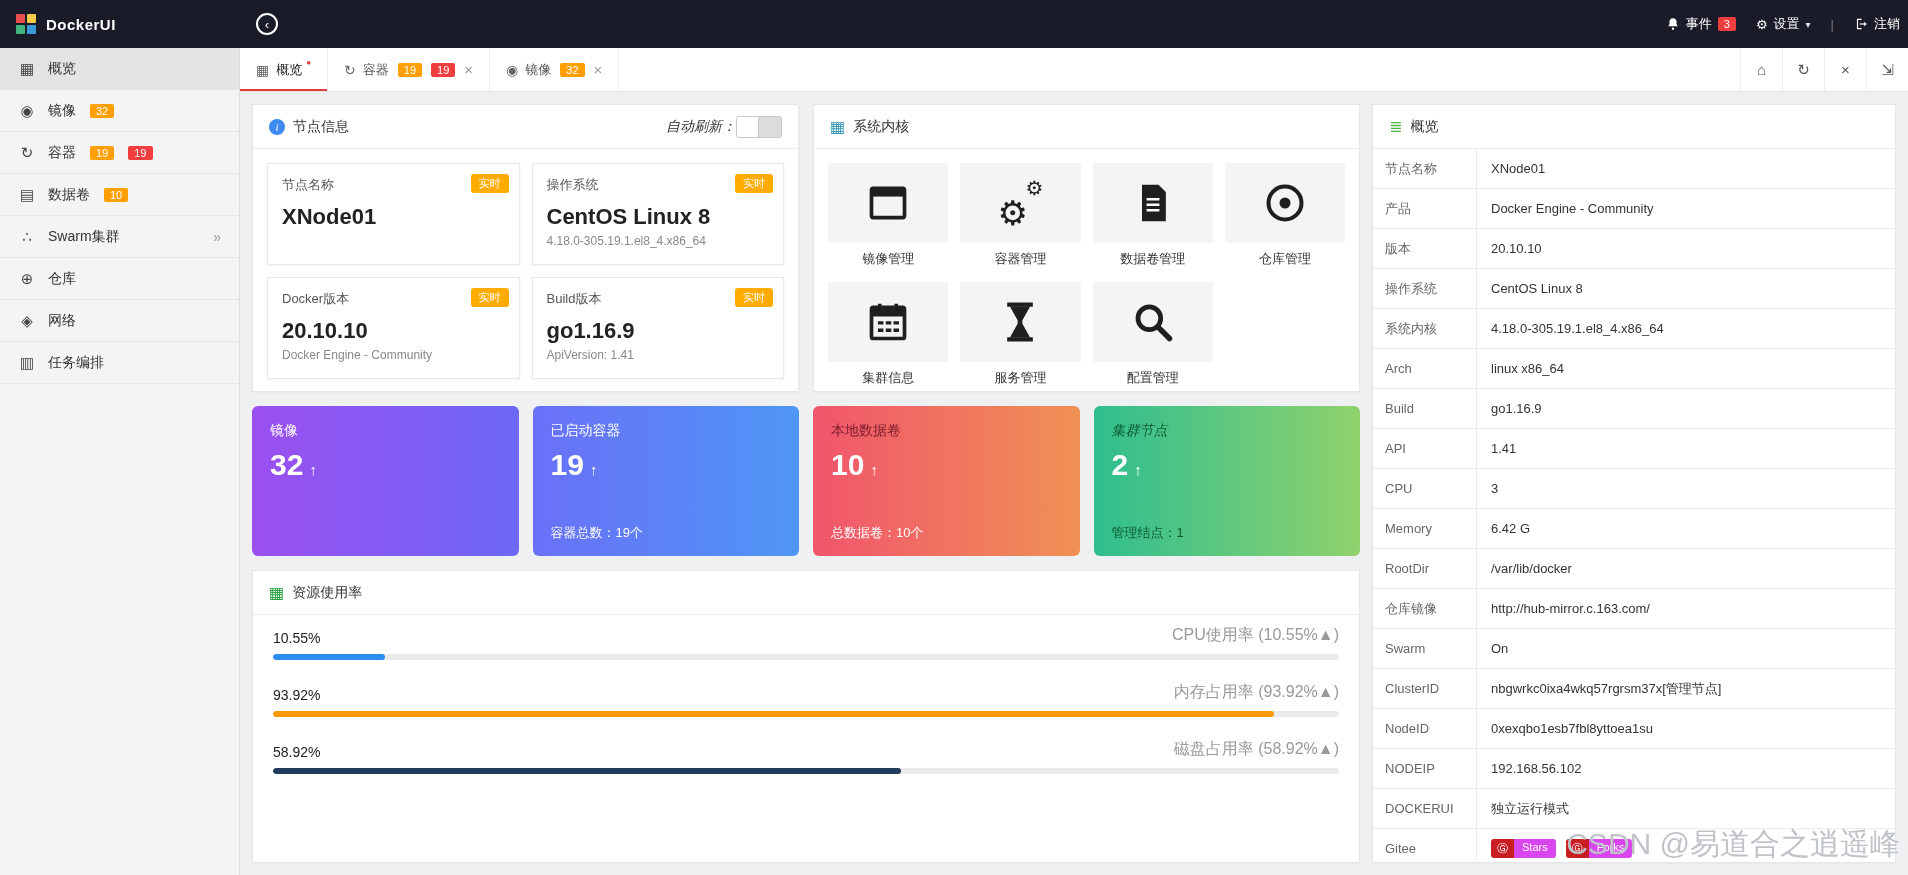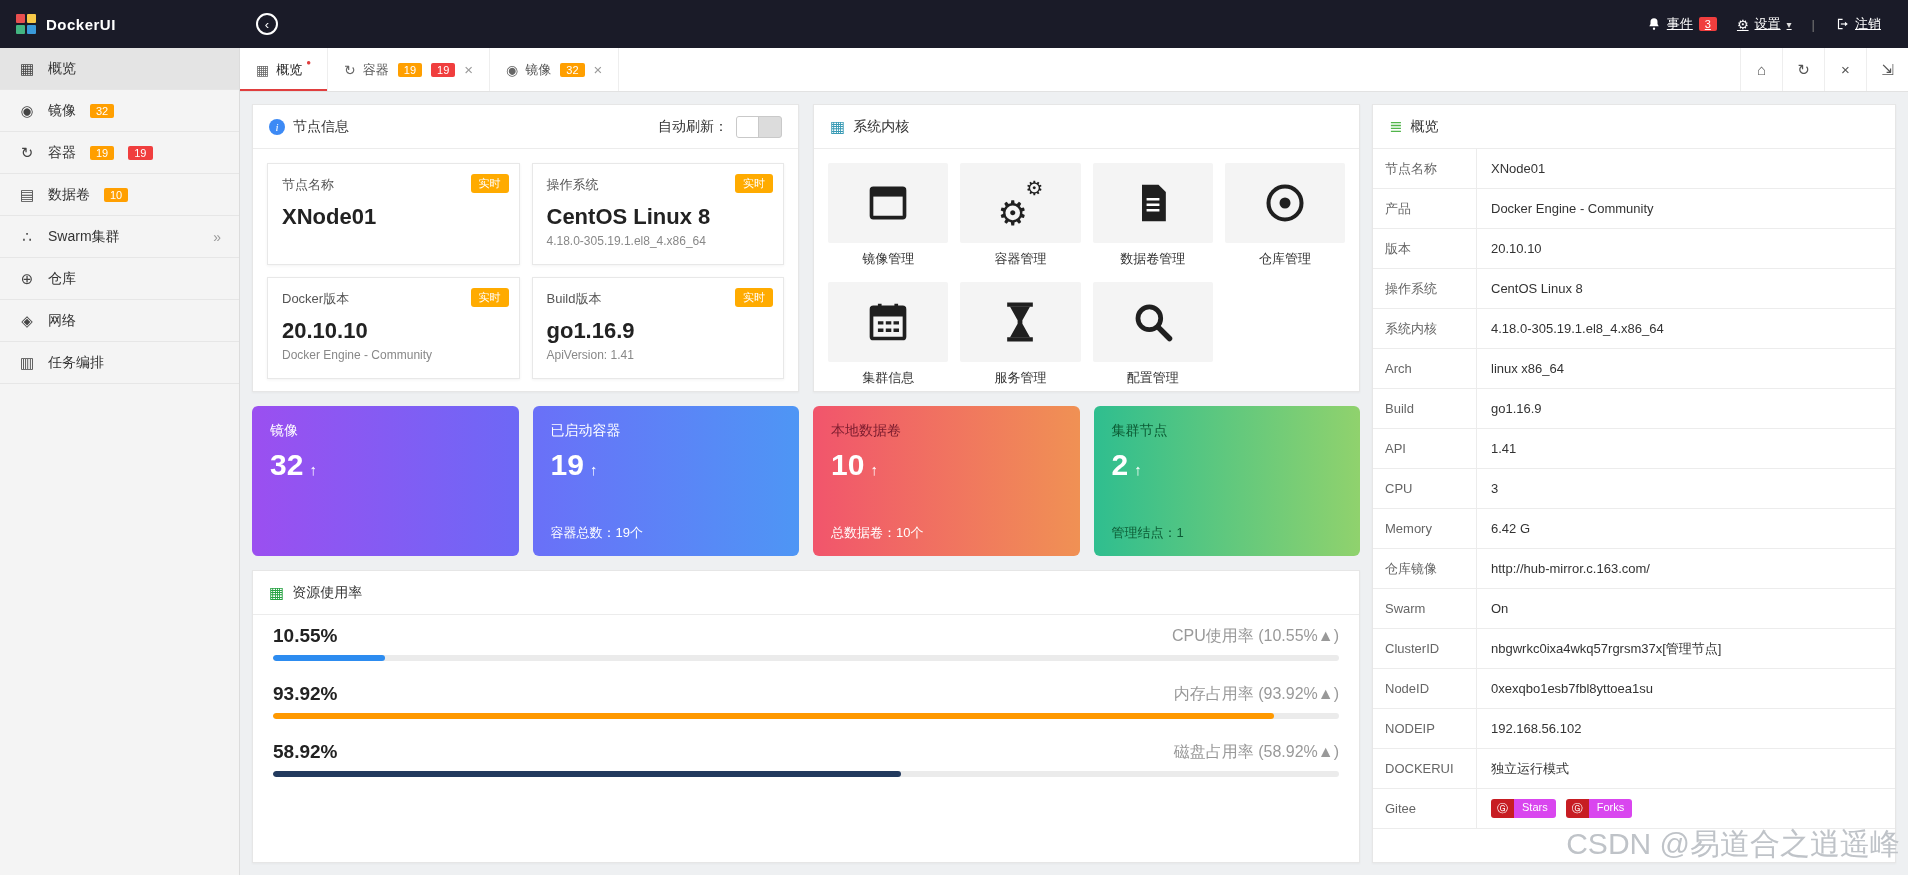--- a/index.html
+++ b/index.html
@@ -12,21 +12,21 @@
   
   .topbar { height: 48px; background: #1a1b28; color: #fff; display: flex; align-items: center; }
   .logo-area { width: 240px; display: flex; align-items: center; gap: 10px; padding-left: 16px; }
   .logo { width: 20px; height: 20px; display: grid; grid-template-columns: 9px 9px; grid-template-rows: 9px 9px; gap: 2px; }
   .logo span { border-radius: 1px; }
   .logo .sq1 { background: #e94f4f; } .logo .sq2 { background: #f7c948; }
   .logo .sq3 { background: #43b581; } .logo .sq4 { background: #3a9ad9; }
   .app-title { font-size: 15px; font-weight: bold; letter-spacing: .5px; }
   .back-btn { margin-left: 16px; width: 22px; height: 22px; border: 2px solid #fff; border-radius: 50%;
               display: flex; align-items: center; justify-content: center; font-size: 13px; cursor: pointer; color:#fff; }
-  .topbar-right { margin-left: auto; display: flex; align-items: center; gap: 20px; padding-right: 27px; font-size: 13px; text-decoration: underline; }
+  .topbar-right { margin-left: auto; display: flex; align-items: center; gap: 20px; padding-right: 8px; font-size: 13px; }
   .tb-group { display: flex; align-items: center; gap: 6px; cursor: pointer; }
   .tb-badge { background: #f03e3e; color: #fff; font-size: 11px; padding: 1px 6px; border-radius: 2px; }
   .tb-sep { color: #777; }
   .caret { font-size: 10px; color: #ddd; }
   .tb-icon svg { display: block; }
 
   
   .body-row { display: flex; height: 827px; }
   .sidebar { width: 240px; background: #f4f4f4; border-right: 1px solid #dcdcdc; flex: none; }
   .side-item { height: 42px; display: flex; align-items: center; gap: 12px; padding: 0 18px;
@@ -60,21 +60,21 @@
   .panel { background: #fff; border: 1px solid #e6e6e6; box-shadow: 0 1px 2px rgba(0,0,0,.04); }
   .panel-header { height: 44px; display: flex; align-items: center; gap: 8px; padding: 0 16px;
                   border-bottom: 1px solid #ececec; font-size: 14px; color: #333; }
   .top-row { display: flex; gap: 14px; height: 288px; }
   .top-row .panel { flex: 1; min-width: 0; }
 
   
   .info-icon { width: 16px; height: 16px; border-radius: 50%; background: #3d8af5; color: #fff;
                font-size: 11px; font-style: italic; font-family: "Liberation Serif", serif;
                display: flex; align-items: center; justify-content: center; }
-  .auto-refresh { margin-left: auto; display: flex; align-items: center; gap: 8px; color: #333; }
+  .auto-refresh { margin-left: auto; display: flex; align-items: center; color: #333; font-style: italic; }
   .switch { width: 46px; height: 22px; background: #dcdcdc; border: 1px solid #c9c9c9; border-radius: 3px;
             position: relative; cursor: pointer; }
   .switch .knob { position: absolute; left: 0; top: 0; width: 22px; height: 20px; background: #fff;
                   border-right: 1px solid #c9c9c9; border-radius: 2px 0 0 2px; }
   .node-cards { display: grid; grid-template-columns: 1fr 1fr; gap: 12px; padding: 14px; }
   .node-card { height: 102px; background: #fff; border: 1px solid #e8e8e8; box-shadow: 0 1px 3px rgba(0,0,0,.05);
                padding: 12px 14px; position: relative; }
   .nc-label { font-size: 13px; color: #555; }
   .nc-badge { position: absolute; top: 10px; right: 10px; background: #ffab00; color: #fff;
               font-size: 11px; padding: 2px 8px; border-radius: 3px; }
@@ -97,21 +97,21 @@
   .stat-title { font-size: 14px; }
   .stat-value { font-size: 30px; font-weight: bold; margin-top: 8px; }
   .stat-arrow { font-size: 15px; font-weight: normal; margin-left: 6px; }
   .stat-sub { position: absolute; left: 18px; bottom: 14px; font-size: 13px; }
 
   
   .res-header-icon { color: #27a343; font-size: 16px; }
   .res-body { padding: 10px 20px 0; }
   .res-row { margin-bottom: 22px; }
   .res-top { display: flex; justify-content: space-between; align-items: flex-end; margin-bottom: 8px; }
-  .res-percent { font-size: 19px; font-weight: bold; color: #222; }
+  .res-percent { font-size: 14px; font-weight: normal; color: #222; }
   .res-label { font-size: 16px; color: #999; }
   .res-track { height: 6px; background: #ebebeb; border-radius: 3px; overflow: hidden; }
   .res-fill { height: 100%; border-radius: 3px; }
 
   
   .ov-panel { height: 100%; overflow: hidden; }
   .ov-header-icon { color: #52b54b; font-size: 16px; }
   .ov-row { display: flex; border-bottom: 1px solid #ececec; height: 40px; align-items: center; }
   .ov-label { width: 104px; flex: none; padding: 0 12px; color: #666; font-size: 13px;
               border-right: 1px solid #ececec; height: 100%; display: flex; align-items: center; }
@@ -381,21 +381,21 @@
             <div class="stat-title" style="color: rgb(255, 255, 255);">已启动容器</div>
             <div class="stat-value"><span>19</span><span class="stat-arrow">↑</span></div>
             <div class="stat-sub" style="color: rgb(255, 255, 255); margin-top: 31px;">容器总数：19个</div>
           </div>
           <div class="stat-card" style="background: linear-gradient(to right, rgb(241, 85, 108), rgb(240, 145, 84));">
             <div class="stat-title" style="color: rgb(122, 28, 46);">本地数据卷</div>
             <div class="stat-value"><span>10</span><span class="stat-arrow">↑</span></div>
             <div class="stat-sub" style="color: rgb(255, 255, 255);">总数据卷：10个</div>
           </div>
           <div class="stat-card" style="background: linear-gradient(to right, rgb(47, 190, 143), rgb(144, 210, 109));">
-            <div class="stat-title" style="color: rgb(12, 91, 53);">集群节点</div>
+            <div class="stat-title" style="color: rgb(12, 91, 53); font-style: italic;">集群节点</div>
             <div class="stat-value"><span>2</span><span class="stat-arrow">↑</span></div>
             <div class="stat-sub" style="color: rgb(12, 91, 53);">管理结点：1</div>
           </div>
         </div>
 
         <section class="panel" style="flex:1; overflow:hidden;">
           <div class="panel-header">
             <span class="res-header-icon">▦</span>
             <span>资源使用率</span>
           </div>
@@ -472,20 +472,24 @@
               </div>
             <div class="ov-row">
                 <span class="ov-label">CPU</span>
                 <span class="ov-value">3</span>
               </div>
             <div class="ov-row">
                 <span class="ov-label">Memory</span>
                 <span class="ov-value">6.42 G</span>
               </div>
             <div class="ov-row">
+                <span class="ov-label">RootDir</span>
+                <span class="ov-value">/var/lib/docker</span>
+              </div>
+            <div class="ov-row">
                 <span class="ov-label">仓库镜像</span>
                 <span class="ov-value">http://hub-mirror.c.163.com/</span>
               </div>
             <div class="ov-row">
                 <span class="ov-label">Swarm</span>
                 <span class="ov-value">On</span>
               </div>
             <div class="ov-row">
                 <span class="ov-label">ClusterID</span>
                 <span class="ov-value">nbgwrkc0ixa4wkq57rgrsm37x[管理节点]</span>

